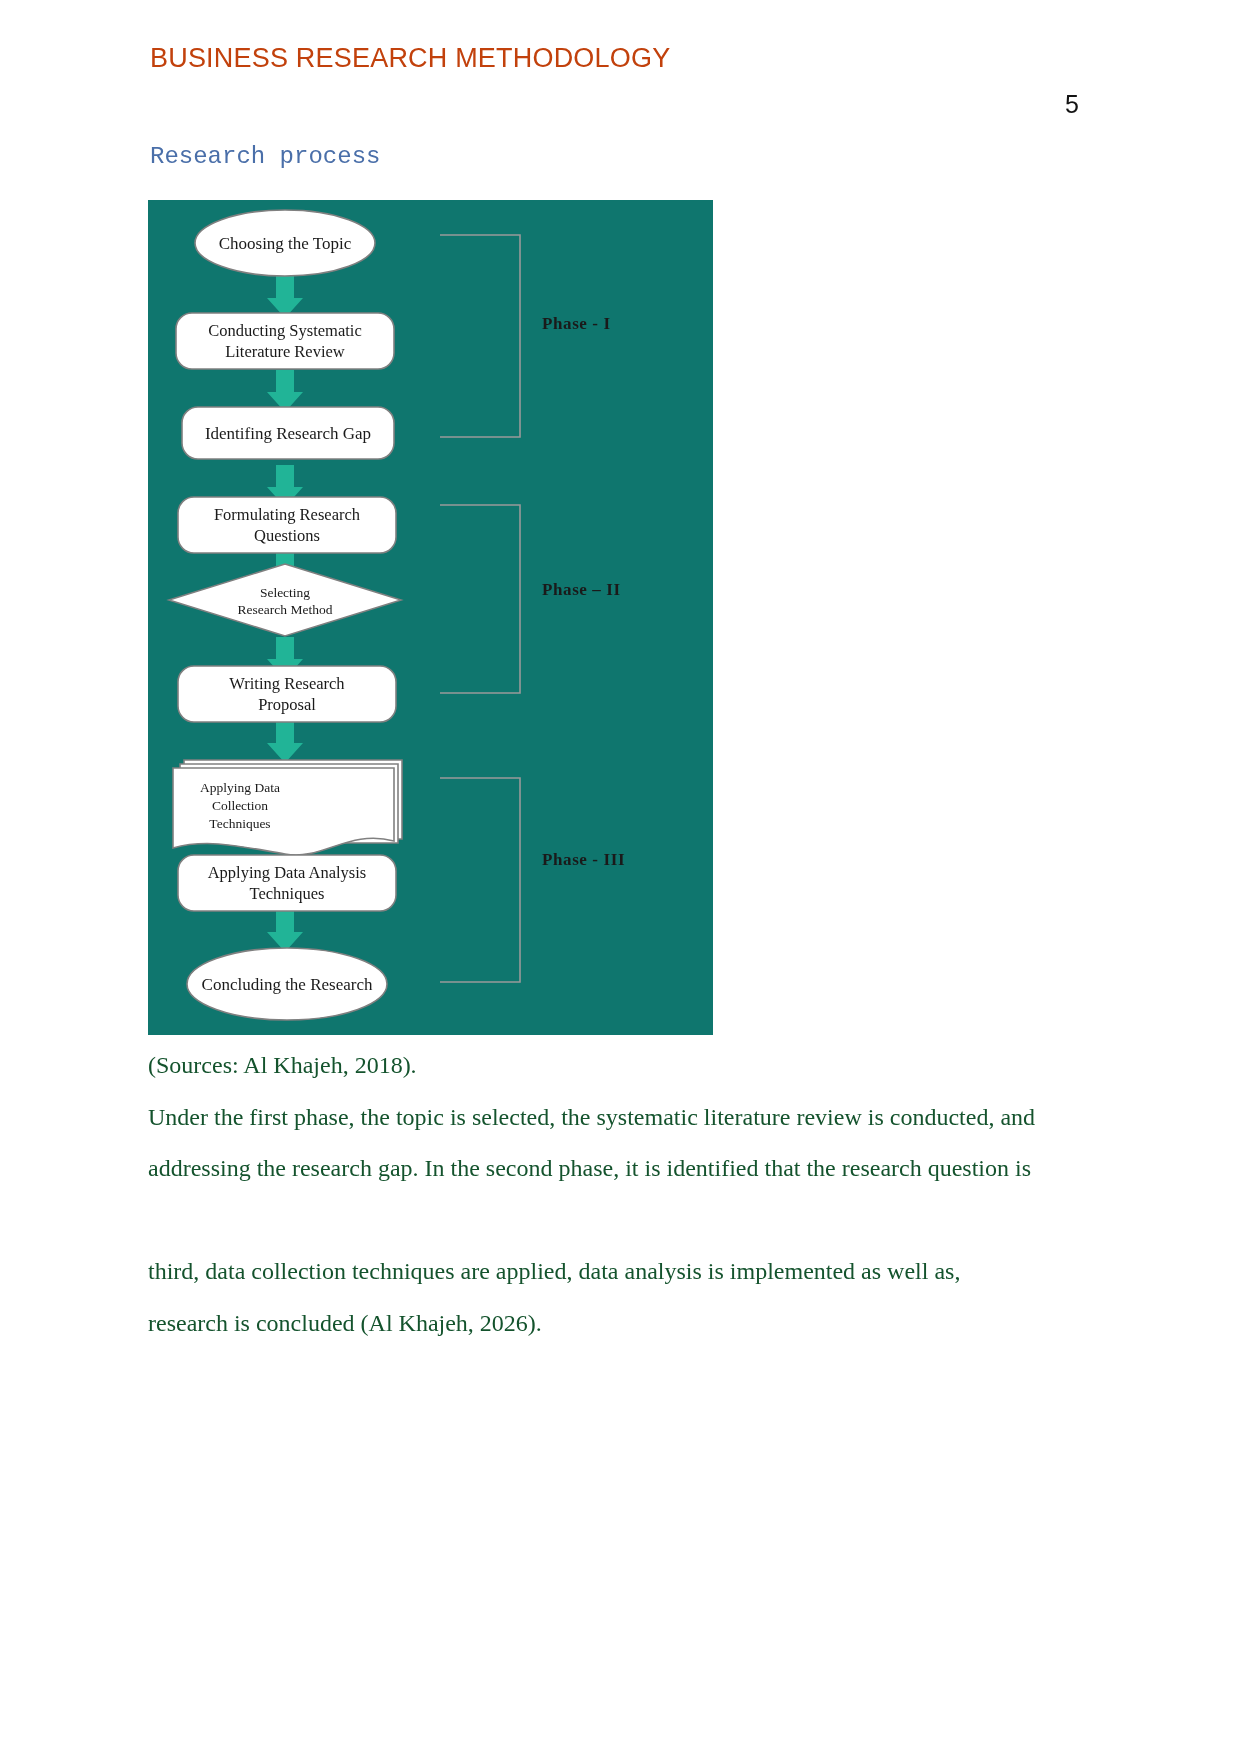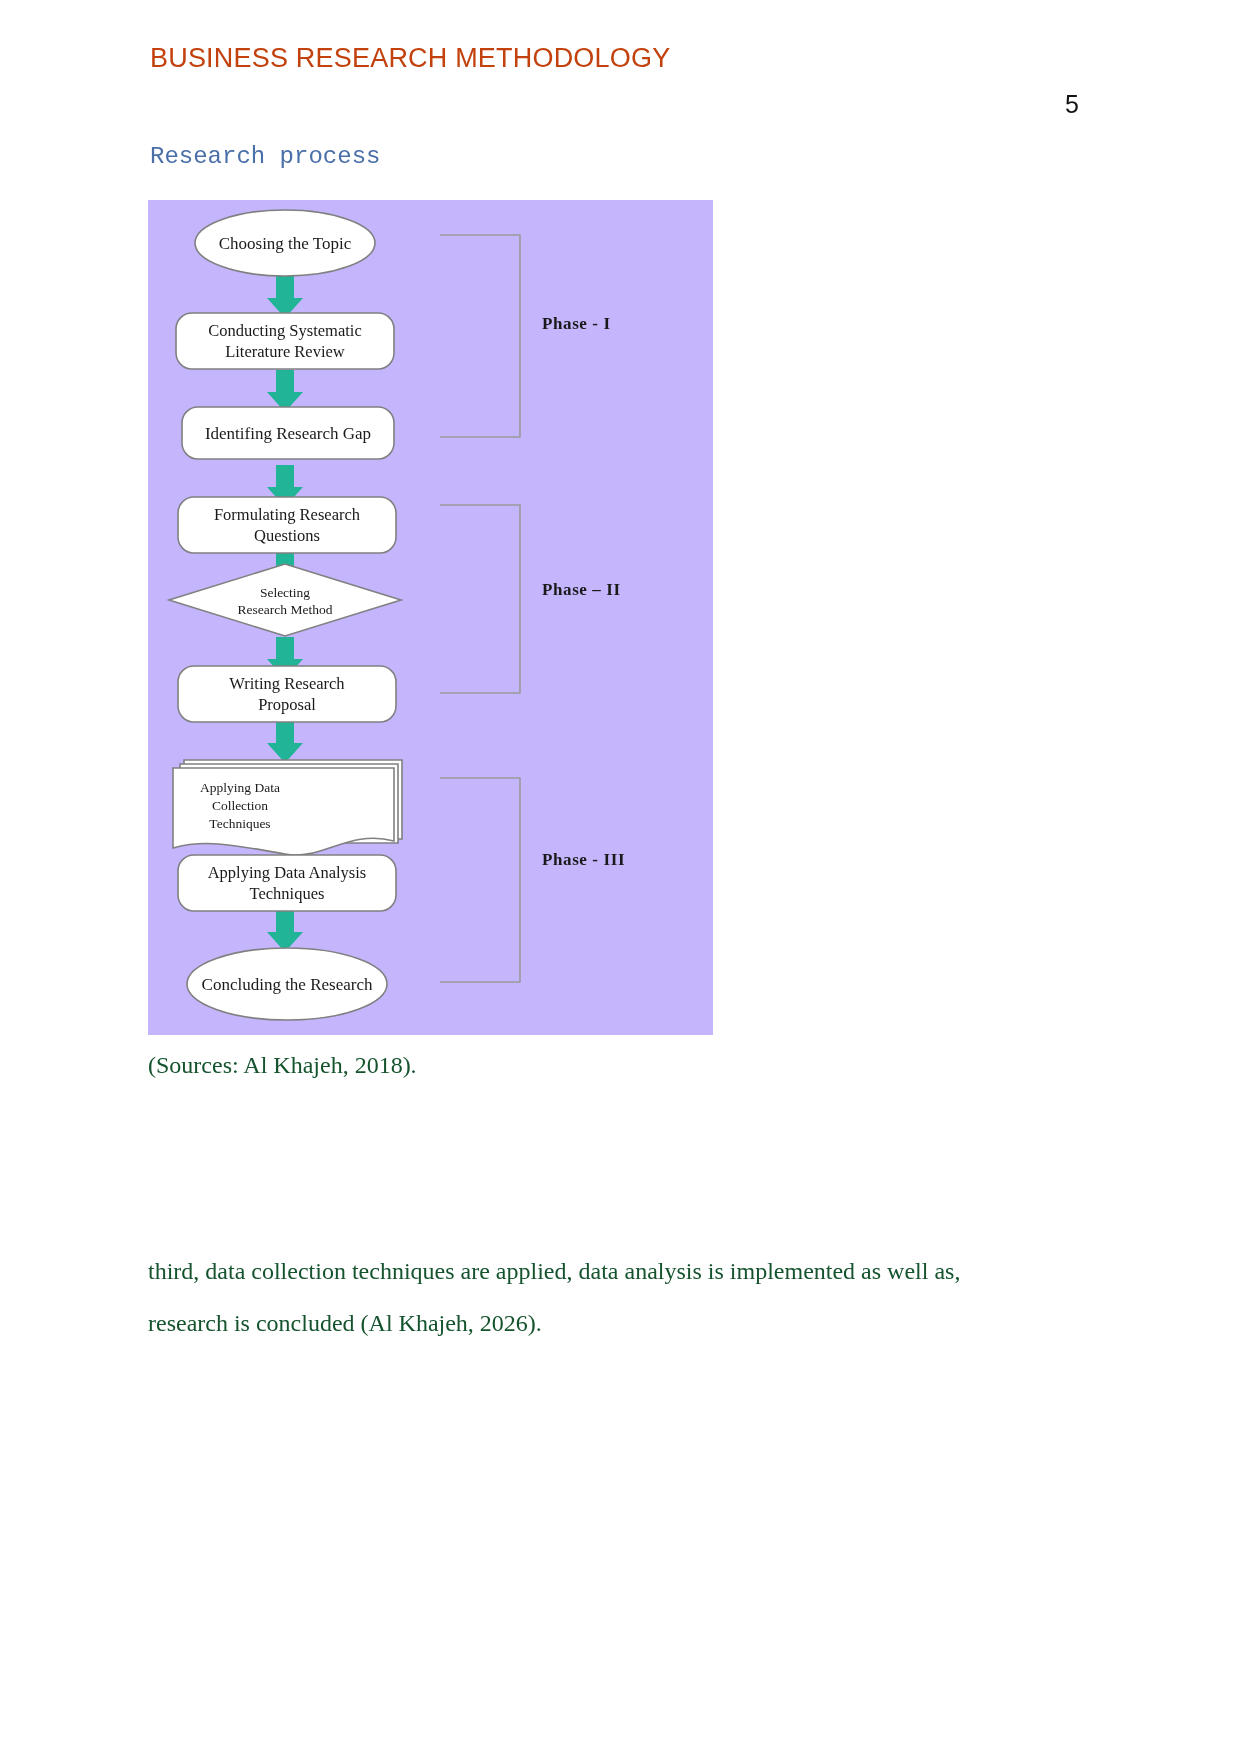--- a/index.html
+++ b/index.html
@@ -54,21 +54,21 @@
     color: #4a6fa9;
   }
 
   
   #figure {
     position: absolute;
     left: 148px;
     top: 200px;
     width: 565px;
     height: 835px;
-    background: #c4b5fd;
+    background: #0f766e;
   }
   #figure-svg {
     display: block;
     width: 565px;
     height: 835px;
   }
   .node-text {
     font-family: "Liberation Serif", serif;
     fill: #1a1a1a;
     text-anchor: middle;
@@ -225,16 +225,18 @@
 
       <text class="phase-text" x="394" y="129">Phase - I</text>
       <text class="phase-text" x="394" y="395">Phase – II</text>
       <text class="phase-text" x="394" y="665">Phase - III</text>
 
     </svg>
   </div>
 
   <div class="body-line" id="source-caption">(Sources: Al Khajeh, 2018).</div>
 
+  <div class="body-line" id="para-line-0">Under the first phase, the topic is selected, the systematic literature review is conducted, and</div>
+  <div class="body-line" id="para-line-1">addressing the research gap. In the second phase, it is identified that the research question is</div>
   <div class="body-line" id="para-line-3">third, data collection techniques are applied, data analysis is implemented as well as,</div>
   <div class="body-line" id="para-line-4">research is concluded (Al Khajeh, 2026).</div>
 
 </div>
 
 </body></html>

